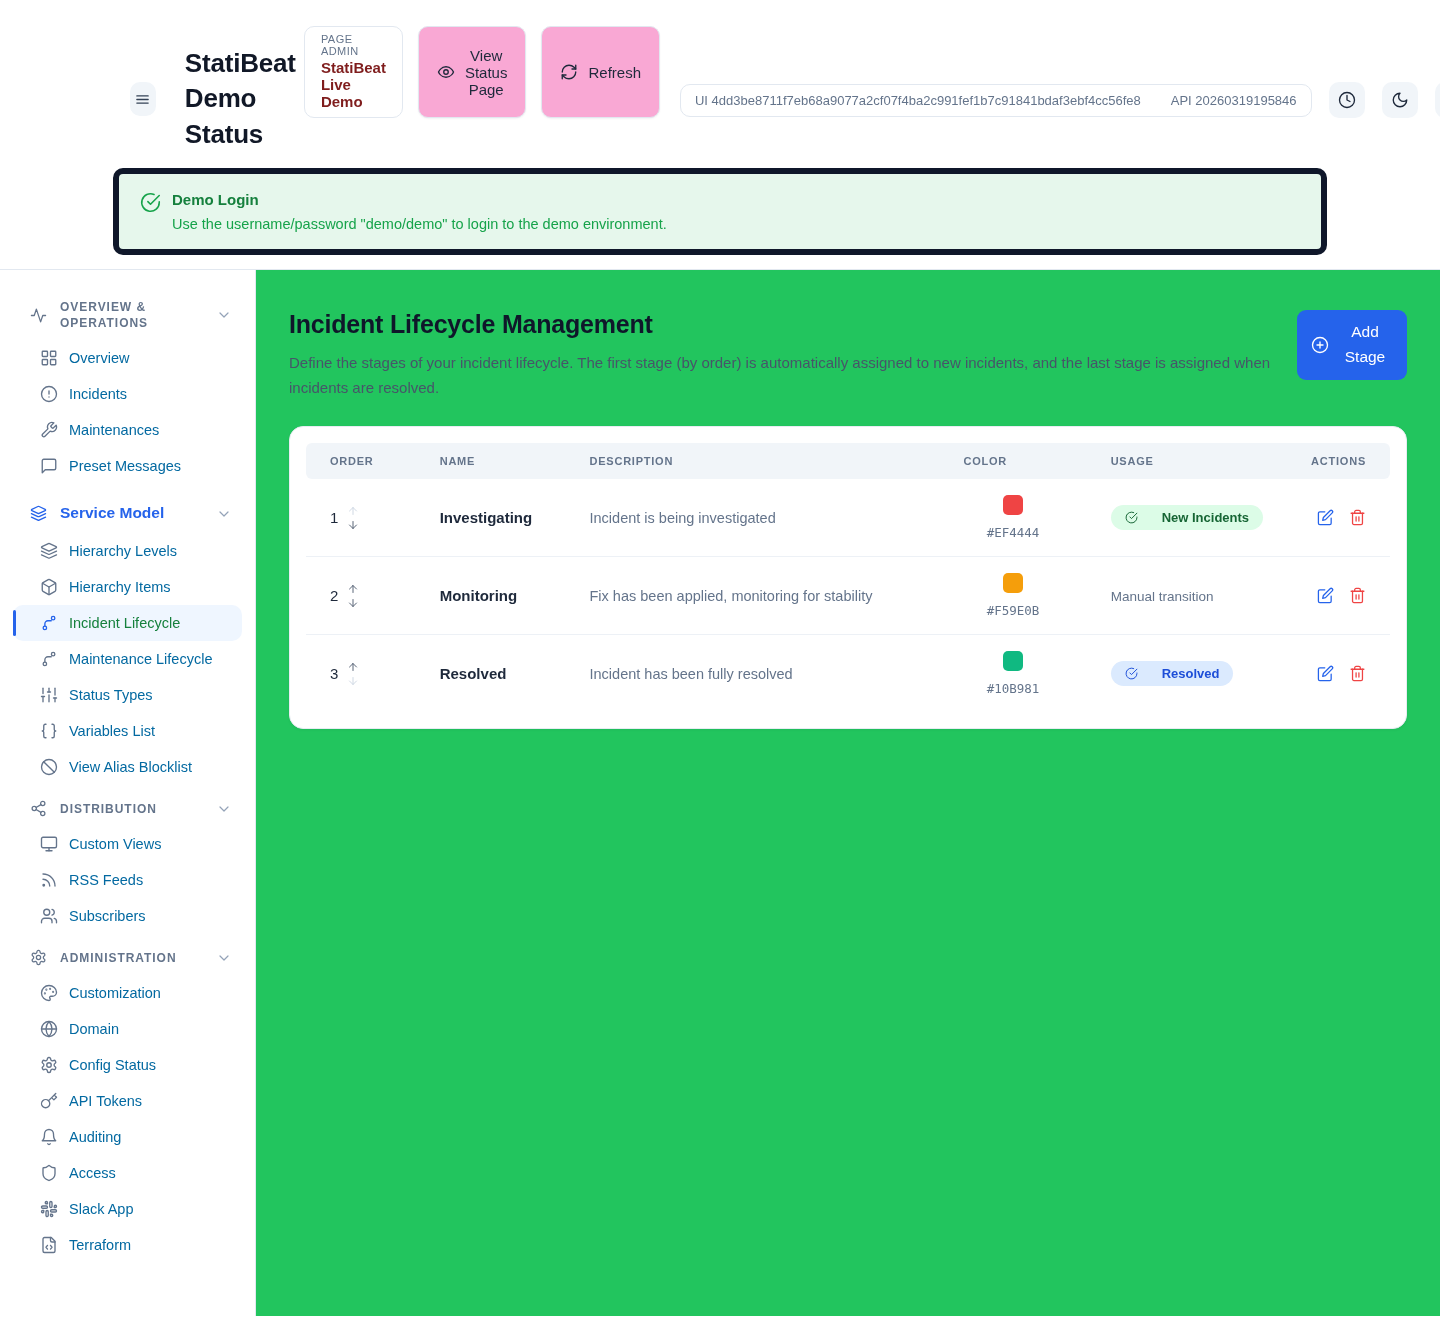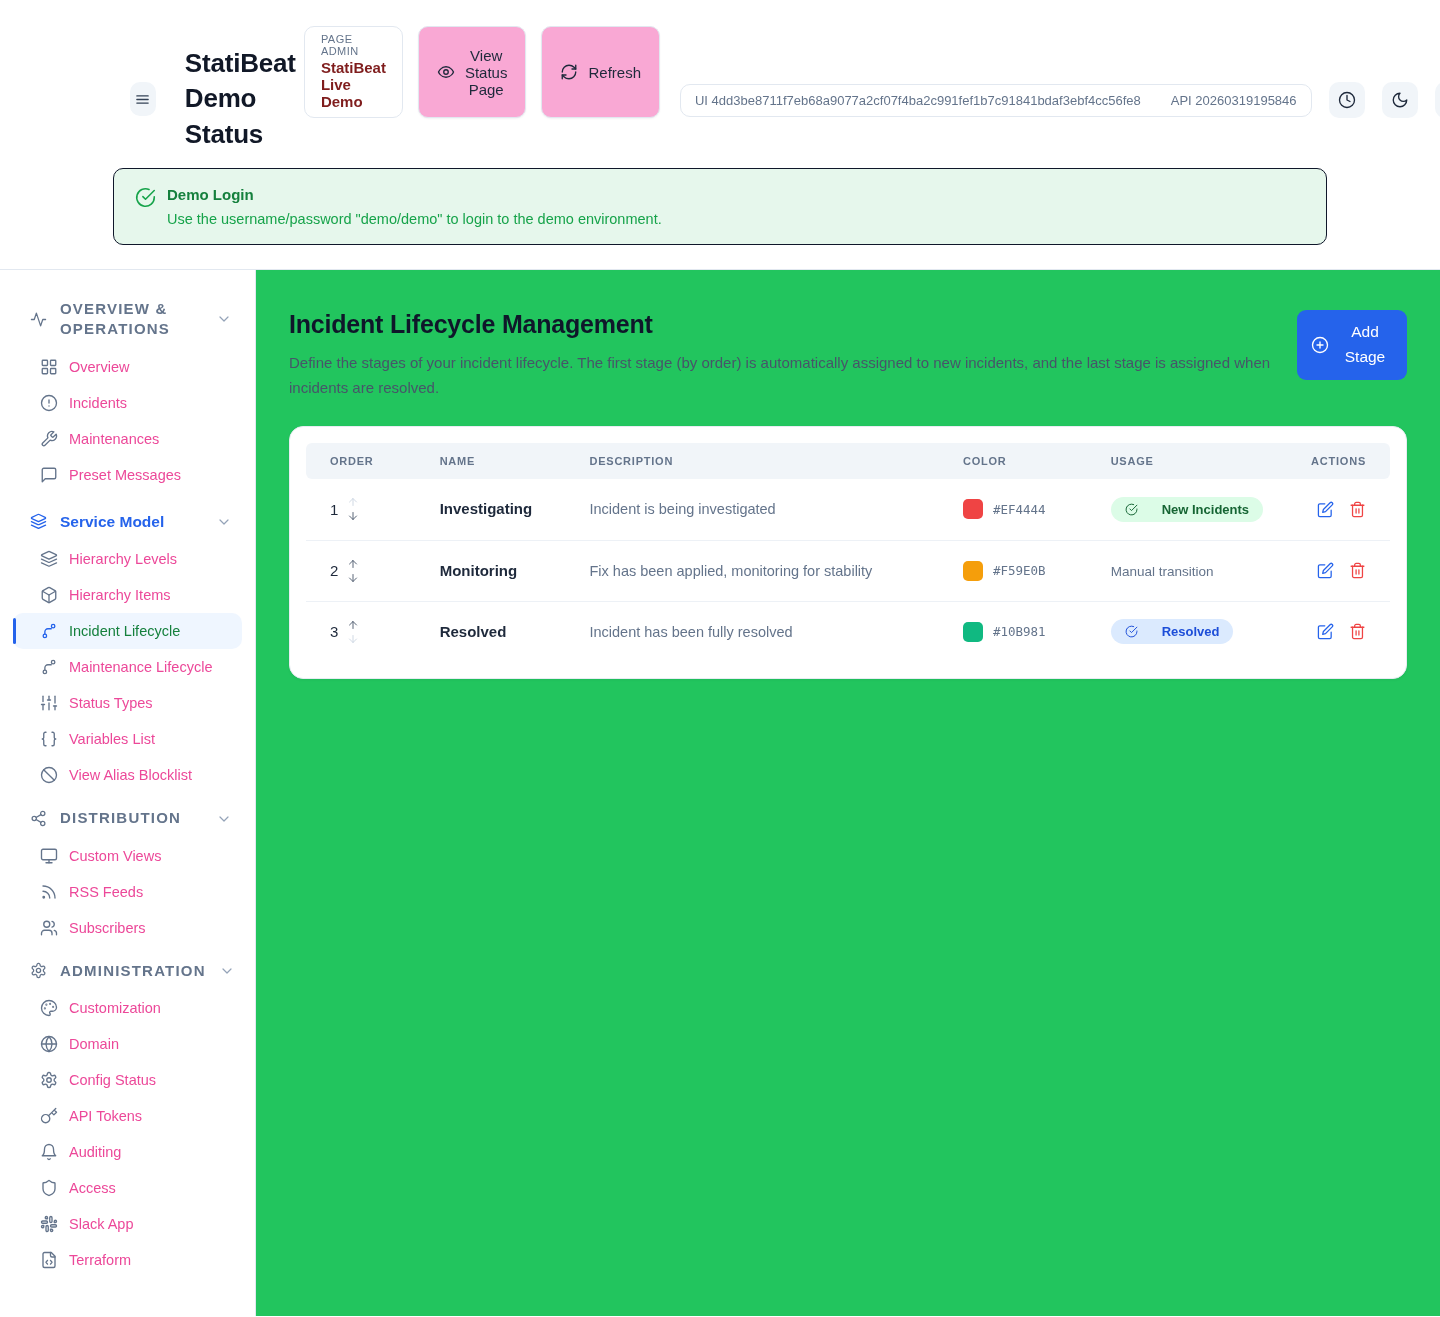--- a/index.html
+++ b/index.html
@@ -19,38 +19,38 @@
   .tr-row1 { display:flex; gap:15px; align-items:stretch; }
   .admin-box { border:1px solid #e2e8f0; border-radius:10px; padding:6px 16px 7px; background:#fff; }
   .admin-label { font-size:11px; color:#64748b; letter-spacing:.04em; font-weight:500; }
   .admin-value { font-size:15px; font-weight:700; color:#7f1d1d; margin-top:2px; }
   .btn-outline { display:flex; align-items:center; gap:10px; border:1px solid #e2e8f0; border-radius:10px; padding:0 18px; font-size:15px; font-weight:500; color:#1e293b; background:#f9a8d4; box-shadow:0 1px 2px rgba(15,23,42,.05); }
   .tr-row2 { display:flex; gap:17px; align-items:center; }
   .build-pill { border:1px solid #e2e8f0; border-radius:10px; padding:8px 14px; font-size:13px; color:#64748b; display:flex; gap:30px; background:#fff; white-space:nowrap; }
   .icon-btn { width:36px; height:36px; border-radius:10px; background:#f1f5f9; display:flex; align-items:center; justify-content:center; color:#1e293b; }
 
   
-  .banner { margin-top:16px; background:#e6f7ec; border:1px solid #0f172a; border-radius:10px; padding:17px 21px; display:flex; gap:11px; align-items:flex-start; }
+  .banner { margin-top:16px; background:#e6f7ec; border:6px solid #0f172a; border-radius:10px; padding:17px 21px; display:flex; gap:11px; align-items:flex-start; }
   .banner-ic { color:#16a34a; margin-top:1px; }
   .banner-ic .ic { width:21px; height:21px; }
   .banner-title { font-size:15px; font-weight:700; color:#15803d; }
   .banner-msg { font-size:14.5px; color:#16a34a; margin-top:8px; }
 
   
   .layout { display:flex; height:1046px; }
   .sidebar { width:256px; flex-shrink:0; border-right:1px solid #e2e8f0; background:#fff; padding:14px 0 20px; overflow:hidden; }
   .main { flex:1; background:#22c55e; padding:40px 33px; }
 
   
-  .side-sec { display:flex; align-items:center; gap:13px; margin:8px 13px 2px; padding:7px 10px 7px 17px; font-size:15px; font-weight:700; letter-spacing:.08em; color:#64748b; cursor:pointer; }
+  .side-sec { display:flex; align-items:center; gap:13px; margin:8px 13px 2px; padding:7px 10px 7px 17px; font-size:12px; font-weight:700; letter-spacing:.08em; color:#64748b; cursor:pointer; }
   .side-sec .sec-label { flex:1; line-height:1.35; }
   .side-sec .sec-ic { width:17px; height:17px; }
   .side-sec .chev { width:16px; height:16px; color:#94a3b8; margin-left:auto; }
   .side-sec.primary { font-size:15.5px; font-weight:600; letter-spacing:0; color:#2563eb; margin-top:12px; }
-  .side-item { position:relative; display:flex; align-items:center; gap:11px; margin:0 13px; padding:9px 10px 9px 27px; border-radius:10px; font-size:14.5px; color:#ec4899; cursor:pointer; }
+  .side-item { position:relative; display:flex; align-items:center; gap:11px; margin:0 13px; padding:9px 10px 9px 27px; border-radius:10px; font-size:14.5px; color:#0369a1; cursor:pointer; }
   .side-item .ic { width:18px; height:18px; color:#64748b; }
   .side-item.active { background:#eff6ff; color:#15803d; font-weight:500; }
   .side-item.active .ic { color:#2563eb; }
   .side-item.active::before { content:''; position:absolute; left:0; top:5px; bottom:5px; width:3px; border-radius:4px; background:#2563eb; }
 
   
   .main-head { display:flex; justify-content:space-between; align-items:flex-start; }
   .main-title { font-size:25px; font-weight:700; color:#0f172a; letter-spacing:-0.2px; }
   .main-desc { margin-top:12px; font-size:15px; color:#475569; line-height:1.64; max-width:985px; }
   .btn-primary { background:#2563eb; color:#fff; border-radius:9px; padding:10px 14px; font-size:15.5px; font-weight:500; display:flex; align-items:center; gap:8px; width:110px; flex-shrink:0; }
@@ -65,21 +65,21 @@
   thead th:last-child { border-radius:0 6px 6px 0; text-align:right; }
   tbody td { padding:16px 24px; border-top:1px solid #edf1f6; vertical-align:middle; height:61px; }
   tbody tr:first-child td { border-top:none; }
   .order-cell { display:flex; align-items:center; gap:8px; font-size:15px; color:#1e293b; }
   .arrows { display:flex; flex-direction:column; gap:0; }
   .arrow-btn { color:#475569; line-height:0; padding:1px; }
   .arrow-btn .ic { width:12px; height:12px; }
   .arrow-btn.disabled { color:#cbd5e1; }
   .name-cell { font-size:15px; font-weight:600; color:#1e293b; }
   .desc-cell { font-size:14.5px; color:#64748b; }
-  .color-cell { display:flex; align-items:center; gap:10px; }
+  .color-cell { display:flex; align-items:center; gap:10px;flex-direction:column; }
   .swatch { width:20px; height:20px; border-radius:5px; display:inline-block; }
   .hex { font-family:"DejaVu Sans Mono",monospace; font-size:12.5px; color:#64748b; }
   .pill { display:inline-flex; align-items:center; gap:24px; border-radius:999px; padding:5px 14px; font-size:13px; font-weight:600; white-space:nowrap; }
   .pill .ic { width:13px; height:13px; }
   .pill.green { background:#dcfce7; color:#166534; }
   .pill.blue { background:#dbeafe; color:#1d4ed8; }
   .usage-text { font-size:13.5px; color:#64748b; }
   .actions-cell { display:flex; justify-content:flex-end; align-items:center; gap:15px; }
   .icon-action .ic { width:17px; height:17px; }
   .action-edit { color:#2563eb; }

